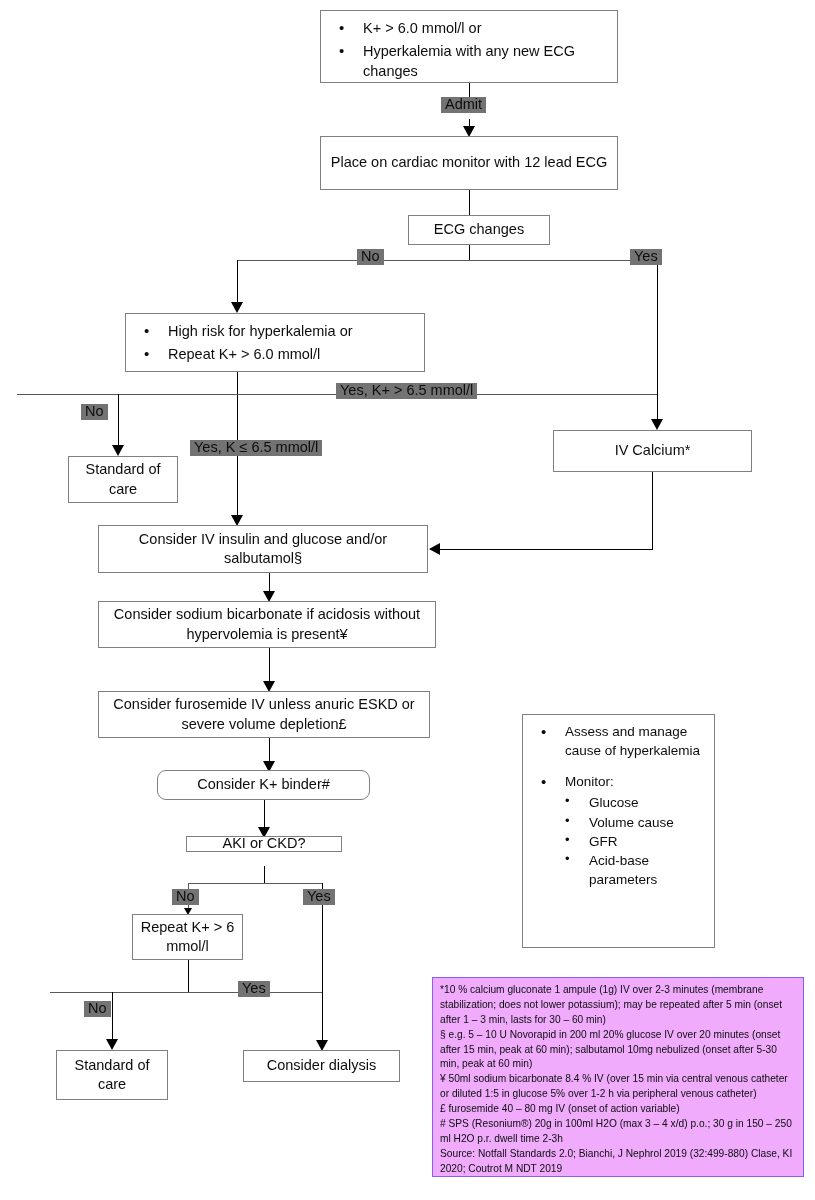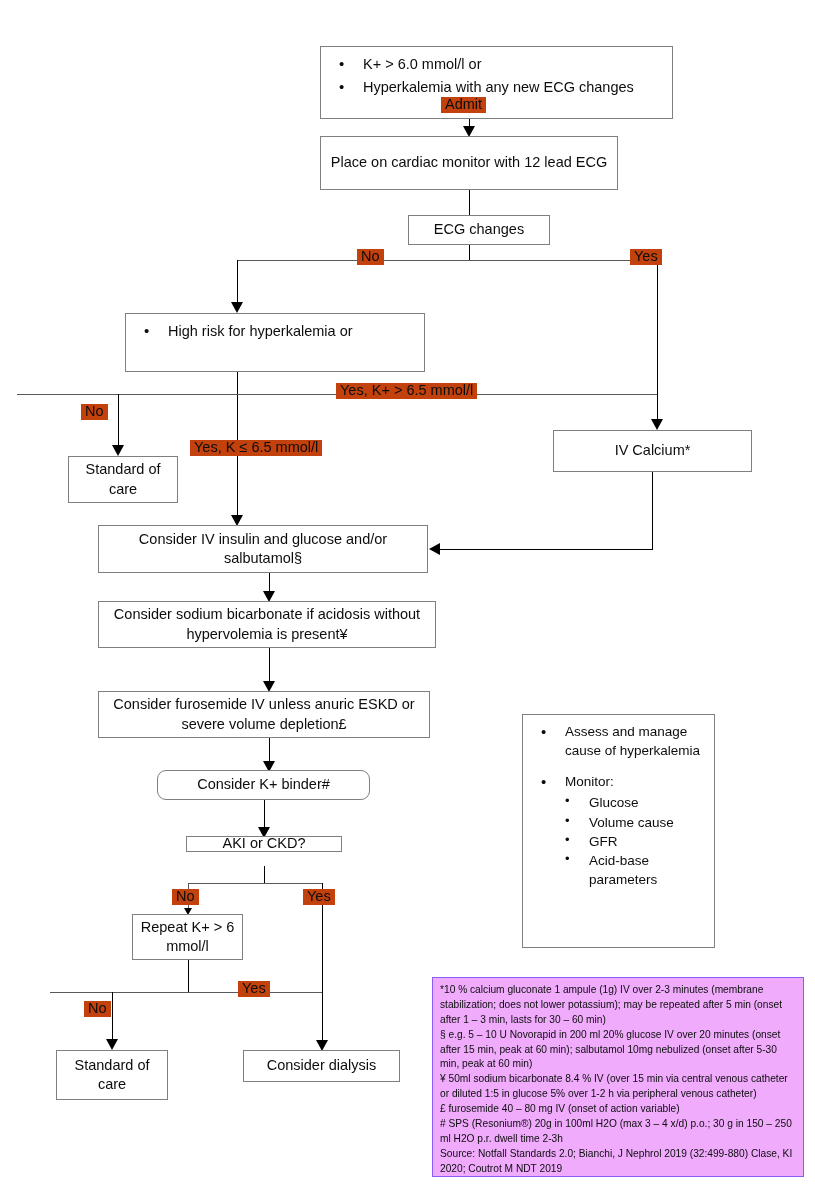--- a/index.html
+++ b/index.html
@@ -76,21 +76,21 @@
     border-top:6.5px solid transparent;
     border-bottom:6.5px solid transparent;
     border-right:11px solid #000;
     z-index:2;
   }
   
   .elabel{
     position:absolute;
     font-size:14.5px;
     color:#0d0d0d;
-    background:#c2410c;
+    background:#737373;
     padding:0 4px;
     white-space:nowrap;
     z-index:4;
     line-height:1.1;
   }
   
   .footnote{
     position:absolute;
     box-sizing:border-box;
     border:1px solid #8b5cf6;
@@ -101,21 +101,21 @@
     padding:5px 6px 4px 7px;
     z-index:3;
   }
   .footnote p{margin:0;}
 </style>
 </head>
 <body>
 
 <div id="page">
 
-  <div class="box bullets" style="left:320px;top:10px;width:353px;height:73px;margin-top:36px;">
+  <div class="box bullets" style="left:320px;top:10px;width:298px;height:73px;">
     <ul class="blist">
       <li>K+ &gt; 6.0 mmol/l or</li>
       <li>Hyperkalemia with any new ECG changes</li>
     </ul>
   </div>
 
   <div class="vline" style="left:469px;top:83px;height:17px;"></div>
   <div class="elabel" style="left:441px;top:97px;">Admit</div>
   <div class="vline" style="left:469px;top:119px;height:16px;"></div>
   <div class="arrow-d" style="left:462.5px;top:126px;"></div>
@@ -137,20 +137,21 @@
 
   <div class="vline" style="left:237px;top:260px;height:46px;"></div>
   <div class="arrow-d" style="left:230.5px;top:302px;"></div>
 
   <div class="vline" style="left:657px;top:260px;height:162px;"></div>
   <div class="arrow-d" style="left:650.5px;top:419px;"></div>
 
   <div class="box bullets" style="left:125px;top:313px;width:300px;height:59px;">
     <ul class="blist">
       <li>High risk for hyperkalemia or</li>
+      <li>Repeat K+ &gt; 6.0 mmol/l</li>
     </ul>
   </div>
 
   <div class="vline" style="left:237px;top:372px;height:152px;"></div>
   <div class="arrow-d" style="left:230.5px;top:515px;"></div>
   <div class="elabel" style="left:190px;top:440px;">Yes, K ≤ 6.5 mmol/l</div>
 
   <div class="hline thin" style="left:17px;top:394px;width:640px;"></div>
   <div class="elabel" style="left:336px;top:383px;">Yes, K+ &gt; 6.5 mmol/l</div>
 

